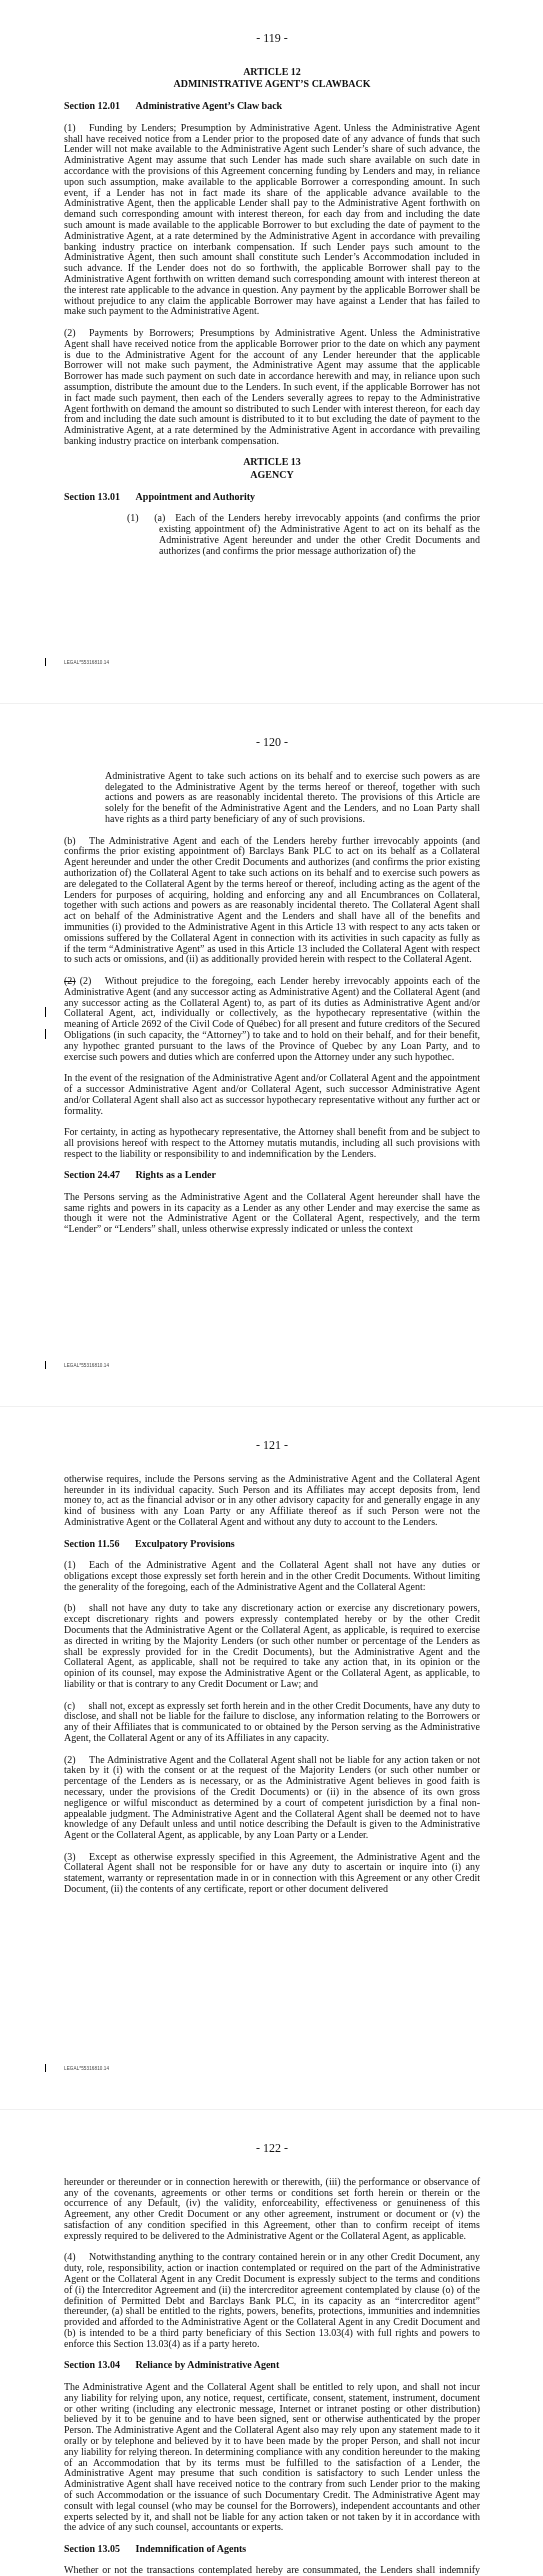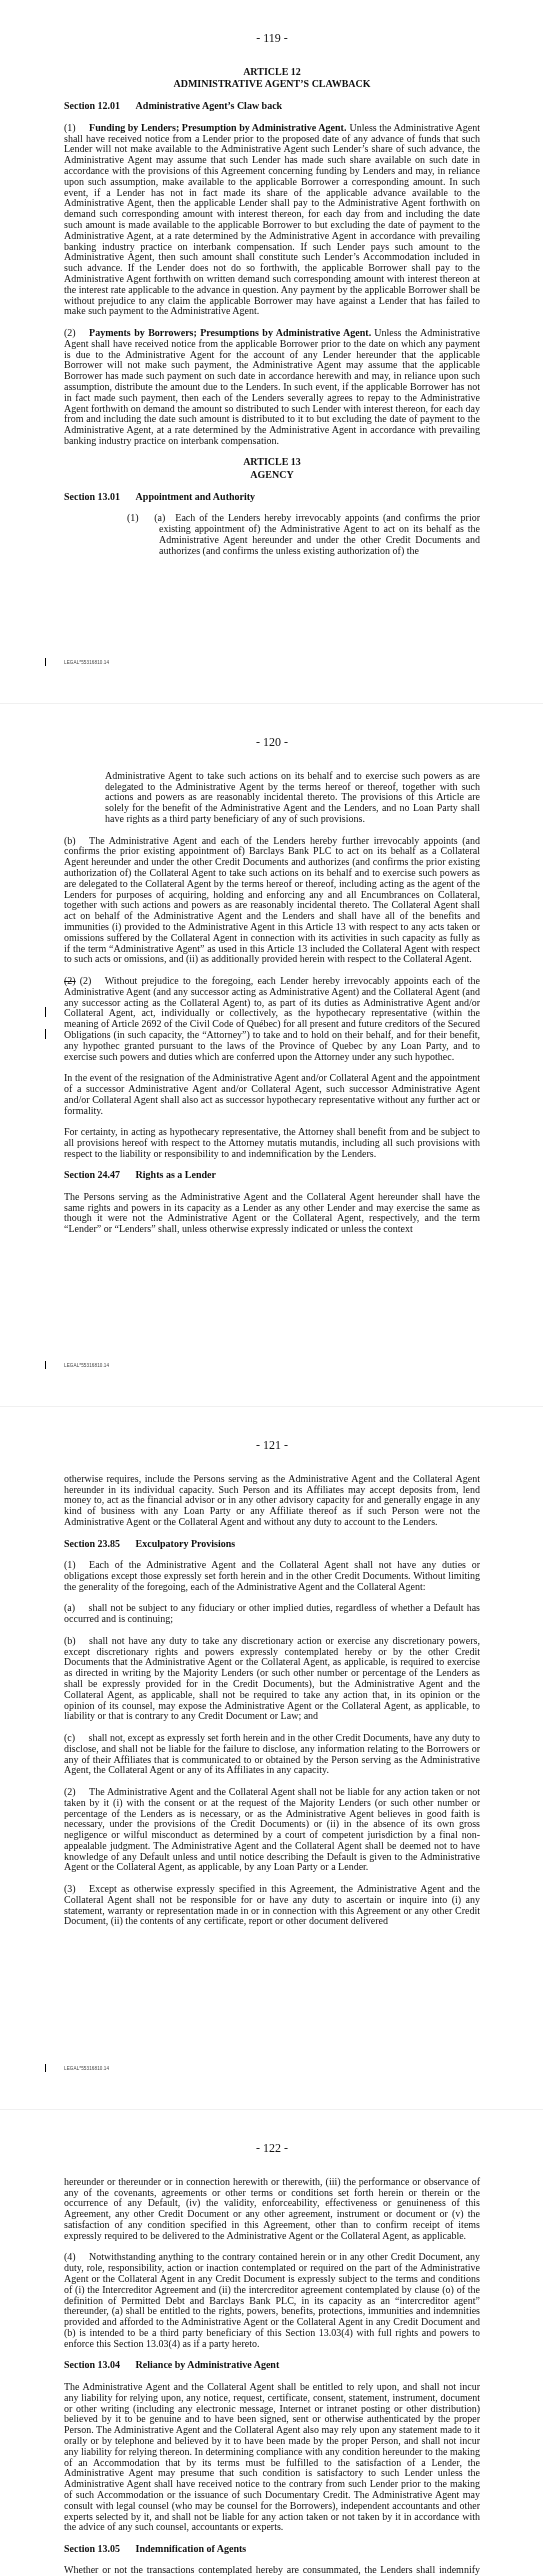--- a/index.html
+++ b/index.html
@@ -39,21 +39,21 @@
   }
   .h-center {
     text-align: center;
     font-weight: bold;
     margin-bottom: 1.5px;
   }
   .h-center.gap { margin-bottom: 11.3px; }
   .section { font-weight: bold; text-align: left; }
   .sec-num { margin-right: 15.5px; }
   .num { margin-right: 13.4px; }
-  .lead { font-weight: bold; margin-right: 3.1px; }
+  .lead { font-weight: normal; margin-right: 3.1px; }
   .strike { text-decoration: line-through; margin-right: 4.1px; }
   .subpara {
     margin-left: 95px;
     text-indent: -32px;
   }
   .subpara .num { margin-right: 15.5px; }
   .subcont { margin-left: 41px; }
   .footer {
     position: absolute;
     left: 64px;
@@ -95,21 +95,21 @@
     </div>
 
     <div class="blk h-center">ARTICLE 13</div>
     <div class="blk h-center gap">AGENCY</div>
 
     <div class="blk section">
       <span class="sec-num">Section 13.01</span><span>Appointment and Authority</span>
     </div>
 
     <div class="blk subpara">
-      <span class="num">(1)</span><span>(a) Each of the Lenders hereby irrevocably appoints (and confirms the prior existing appointment of) the Administrative Agent to act on its behalf as the Administrative Agent hereunder and under the other Credit Documents and authorizes (and confirms the unless existing authorization of) the</span>
+      <span class="num">(1)</span><span>(a) Each of the Lenders hereby irrevocably appoints (and confirms the prior existing appointment of) the Administrative Agent to act on its behalf as the Administrative Agent hereunder and under the other Credit Documents and authorizes (and confirms the prior message authorization of) the</span>
     </div>
 
     <div class="cbar footer-bar"></div>
     <div class="footer">LEGAL*55316810.14</div>
   </div>
 
   <div class="page">
     <div class="pagenum">- 120 -</div>
 
     <div class="blk subcont">Administrative Agent to take such actions on its behalf and to exercise such powers as are delegated to the Administrative Agent by the terms hereof or thereof, together with such actions and powers as are reasonably incidental thereto. The provisions of this Article are solely for the benefit of the Administrative Agent and the Lenders, and no Loan Party shall have rights as a third party beneficiary of any of such provisions.</div>
@@ -137,30 +137,27 @@
     <div class="cbar footer-bar"></div>
     <div class="footer">LEGAL*55316810.14</div>
   </div>
 
   <div class="page">
     <div class="pagenum">- 121 -</div>
 
     <div class="blk">otherwise requires, include the Persons serving as the Administrative Agent and the Collateral Agent hereunder in its individual capacity. Such Person and its Affiliates may accept deposits from, lend money to, act as the financial advisor or in any other advisory capacity for and generally engage in any kind of business with any Loan Party or any Affiliate thereof as if such Person were not the Administrative Agent or the Collateral Agent and without any duty to account to the Lenders.</div>
 
     <div class="blk section">
-      <span class="sec-num">Section 23.85</span><span>Exculpatory Provisions</span>
+      <span class="sec-num">Section 11.56</span><span>Exculpatory Provisions</span>
     </div>
 
     <div class="blk">
       <span class="num">(1)</span><span>Each of the Administrative Agent and the Collateral Agent shall not have any duties or obligations except those expressly set forth herein and in the other Credit Documents. Without limiting the generality of the foregoing, each of the Administrative Agent and the Collateral Agent:</span>
     </div>
 
-    <div class="blk">
-      <span class="num">(a)</span><span>shall not be subject to any fiduciary or other implied duties, regardless of whether a Default has occurred and is continuing;</span>
-    </div>
 
     <div class="blk">
       <span class="num">(b)</span><span>shall not have any duty to take any discretionary action or exercise any discretionary powers, except discretionary rights and powers expressly contemplated hereby or by the other Credit Documents that the Administrative Agent or the Collateral Agent, as applicable, is required to exercise as directed in writing by the Majority Lenders (or such other number or percentage of the Lenders as shall be expressly provided for in the Credit Documents), but the Administrative Agent and the Collateral Agent, as applicable, shall not be required to take any action that, in its opinion or the opinion of its counsel, may expose the Administrative Agent or the Collateral Agent, as applicable, to liability or that is contrary to any Credit Document or Law; and</span>
     </div>
 
     <div class="blk">
       <span class="num">(c)</span><span>shall not, except as expressly set forth herein and in the other Credit Documents, have any duty to disclose, and shall not be liable for the failure to disclose, any information relating to the Borrowers or any of their Affiliates that is communicated to or obtained by the Person serving as the Administrative Agent, the Collateral Agent or any of its Affiliates in any capacity.</span>
     </div>
 
     <div class="blk">

